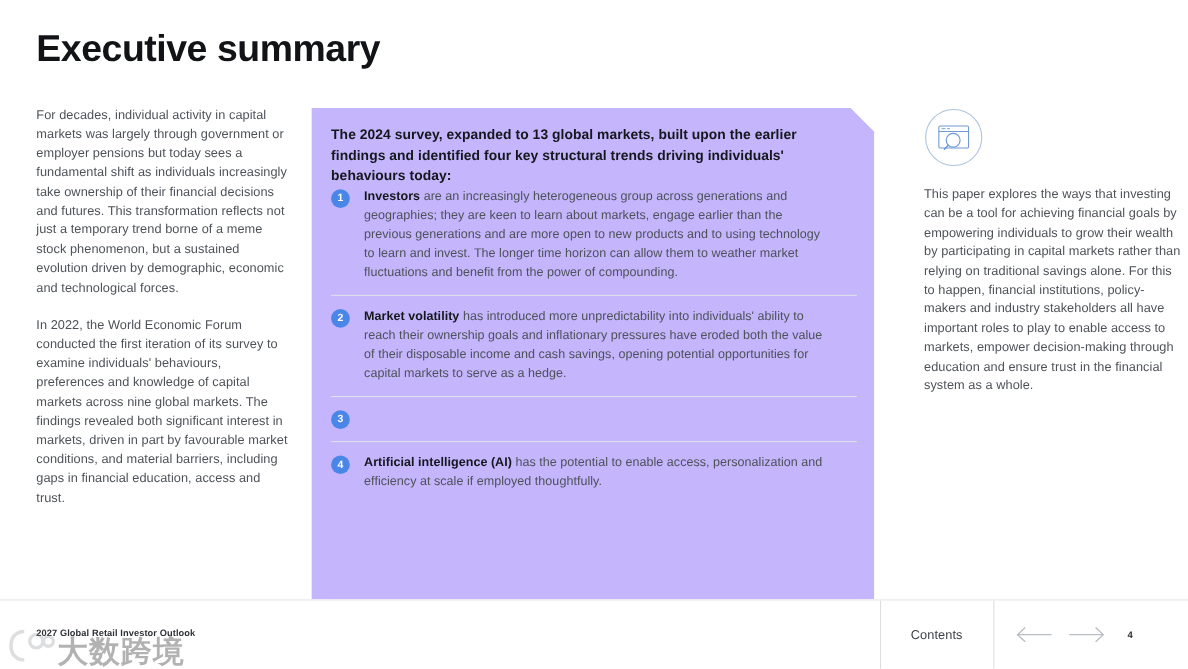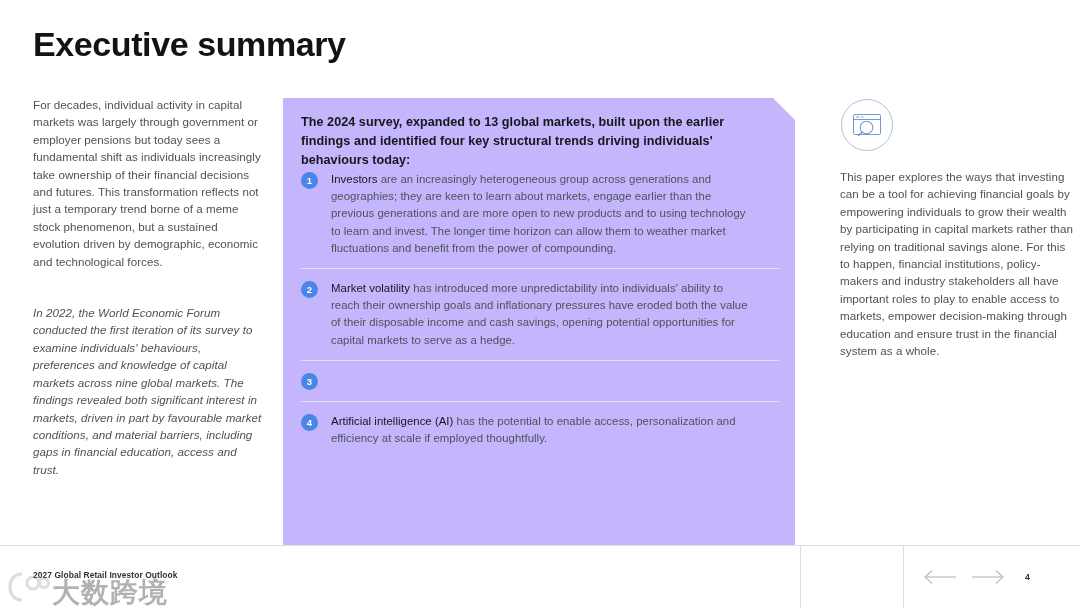--- a/index.html
+++ b/index.html
@@ -38,21 +38,21 @@
     left: 33px;
     top: 96px;
     width: 232px;
   }
   .body-par {
     font-size: 11.6px;
     line-height: 17.4px;
     color: #4d5258;
     letter-spacing: 0.05px;
   }
-  .body-par + .body-par { margin-top: 34px; font-style: italic; }
+  .body-par + .body-par { margin-top: 17px; }
 
   
   .center-panel {
     position: absolute;
     left: 283px;
     top: 98px;
     width: 512px;
     height: 447px;
     background: #c4b5fd;
     clip-path: polygon(0 0, calc(100% - 22px) 0, 100% 22px, 100% 100%, 0 100%);
@@ -102,21 +102,21 @@
   .trend-text {
     margin-left: 13px;
     font-size: 11.4px;
     line-height: 17.2px;
     color: #4d5258;
     letter-spacing: 0.03px;
     max-width: 420px;
   }
   .trend-text b {
     color: #14171b;
-    font-weight: 400;
+    font-weight: 700;
   }
 
   
   .right-col {
     position: absolute;
     left: 840px;
     top: 98px;
     width: 238px;
   }
 
@@ -286,20 +286,21 @@
     <p class="right-text">This paper explores the ways that investing can be a tool for achieving financial goals by empowering individuals to grow their wealth by participating in capital markets rather than relying on traditional savings alone. For this to happen, financial institutions, policy-makers and industry stakeholders all have important roles to play to enable access to markets, empower decision-making through education and ensure trust in the financial system as a whole.</p>
   </div>
 
   <div class="footer-rule"></div>
   <div class="footer">
     <div class="footer-label">2027 Global Retail Investor Outlook</div>
 
     <div class="footer-div d1"></div>
     <div class="footer-div d2"></div>
 
+    <div class="footer-contents">Contents</div>
 
     <div class="footer-nav">
       <span class="nav-arrow">
         <svg width="34" height="18" viewBox="0 0 34 18" fill="none">
           <line x1="2" y1="9" x2="33" y2="9" stroke="#b9bdc4" stroke-width="1.2"></line>
           <polyline points="9,2.5 2,9 9,15.5" stroke="#b9bdc4" stroke-width="1.2" fill="none"></polyline>
         </svg>
       </span>
       <span class="nav-arrow">
         <svg width="34" height="18" viewBox="0 0 34 18" fill="none">

